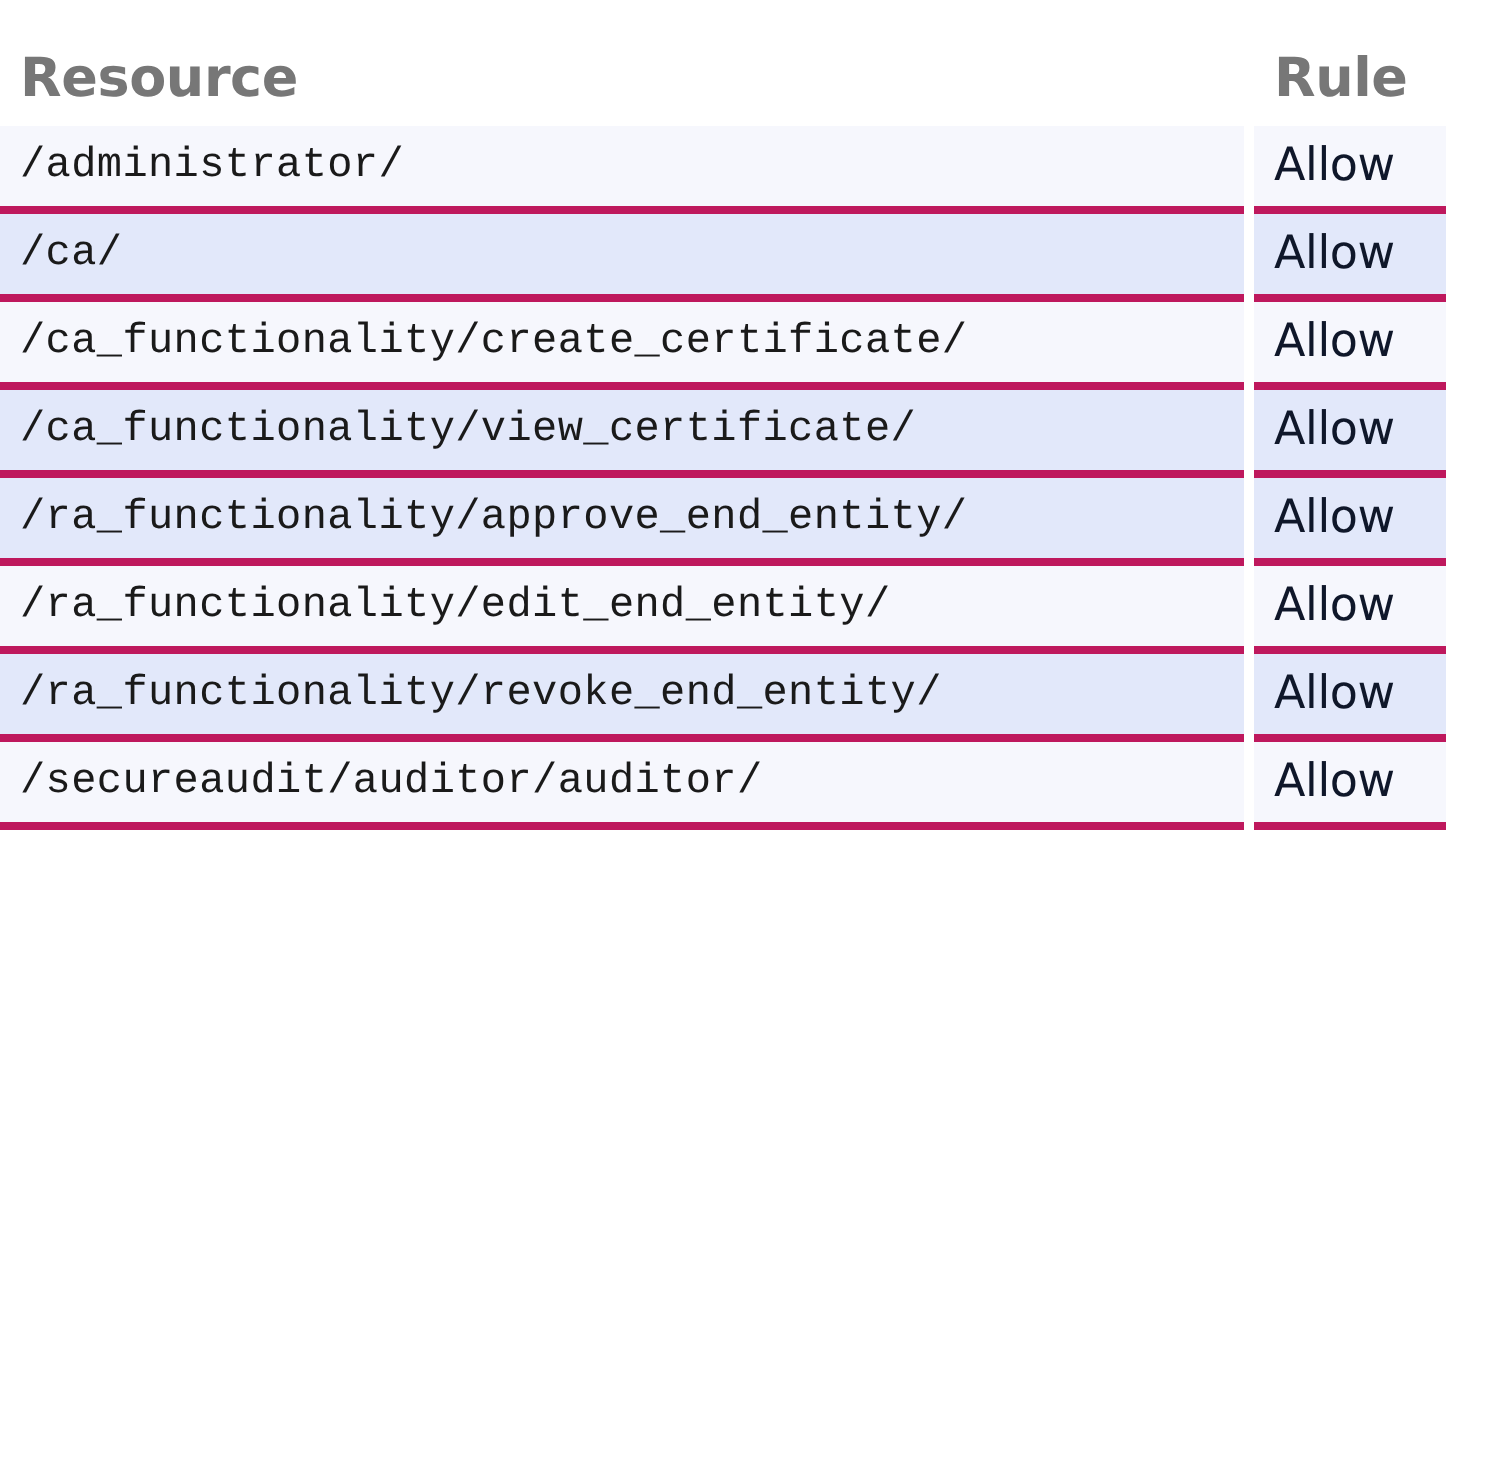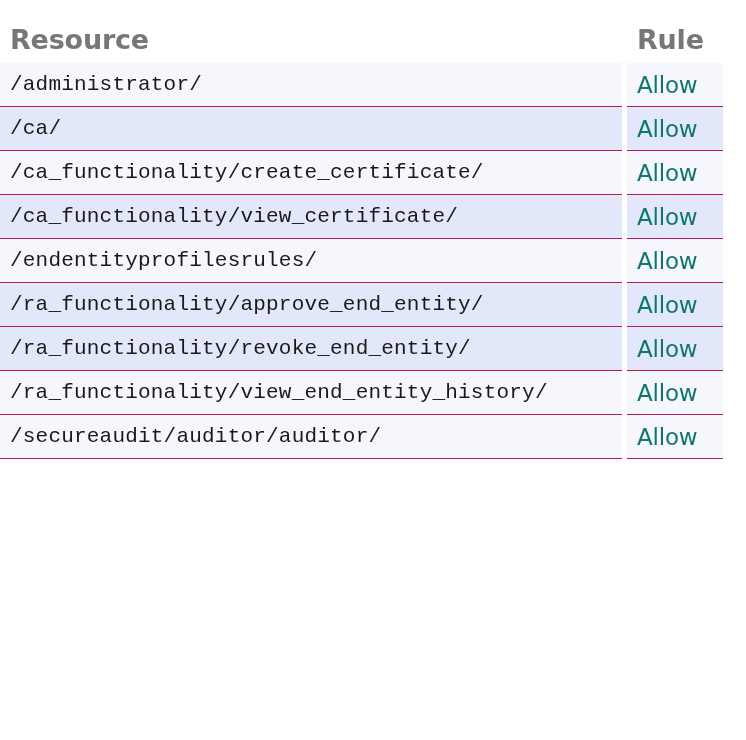--- a/index.html
+++ b/index.html
@@ -65,40 +65,40 @@
     font-family: "Liberation Mono", "DejaVu Sans Mono", monospace;
     font-size: 21px;
     color: #1a1a1a;
     letter-spacing: 0.2px;
     padding-left: 10px;
   }
 
   tbody td.cell-rule {
     font-family: "DejaVu Sans", "Liberation Sans", sans-serif;
     font-size: 23px;
-    color: #0f766e;
+    color: #0f172a;
     padding-left: 10px;
     letter-spacing: -0.2px;
   }
 
   tbody td.cell-gutter,
   tbody td.cell-tail {
     background: #ffffff !important;
   }
 
   
   tbody tr.stripe-odd  td.cell-resource,
   tbody tr.stripe-odd  td.cell-rule  { background: #f6f7fd; }
   tbody tr.stripe-even td.cell-resource,
   tbody tr.stripe-even td.cell-rule  { background: #e2e8fa; }
 
   
   tbody tr td.cell-resource,
   tbody tr td.cell-rule {
-    border-bottom: 1px solid #be185d;
+    border-bottom: 4px solid #be185d;
     box-sizing: border-box;
   }
 </style>
 </head>
 <body>
 
 <table id="access-rules-table">
   <colgroup>
     <col class="col-resource">
     <col class="col-gutter">
@@ -139,40 +139,34 @@
         <td class="cell-gutter"></td>
         <td class="cell-rule">Allow</td>
         <td class="cell-tail"></td>
       </tr>
       <tr class="stripe-even">
         <td class="cell-resource">/ca_functionality/view_certificate/</td>
         <td class="cell-gutter"></td>
         <td class="cell-rule">Allow</td>
         <td class="cell-tail"></td>
       </tr>
-      <tr class="stripe-odd">
-        <td class="cell-resource">/endentityprofilesrules/</td>
-        <td class="cell-gutter"></td>
-        <td class="cell-rule">Allow</td>
-        <td class="cell-tail"></td>
-      </tr>
       <tr class="stripe-even">
         <td class="cell-resource">/ra_functionality/approve_end_entity/</td>
         <td class="cell-gutter"></td>
         <td class="cell-rule">Allow</td>
         <td class="cell-tail"></td>
       </tr>
-      <tr class="stripe-even">
-        <td class="cell-resource">/ra_functionality/revoke_end_entity/</td>
+      <tr class="stripe-odd">
+        <td class="cell-resource">/ra_functionality/edit_end_entity/</td>
         <td class="cell-gutter"></td>
         <td class="cell-rule">Allow</td>
         <td class="cell-tail"></td>
       </tr>
-      <tr class="stripe-odd">
-        <td class="cell-resource">/ra_functionality/view_end_entity_history/</td>
+      <tr class="stripe-even">
+        <td class="cell-resource">/ra_functionality/revoke_end_entity/</td>
         <td class="cell-gutter"></td>
         <td class="cell-rule">Allow</td>
         <td class="cell-tail"></td>
       </tr>
       <tr class="stripe-odd">
         <td class="cell-resource">/secureaudit/auditor/auditor/</td>
         <td class="cell-gutter"></td>
         <td class="cell-rule">Allow</td>
         <td class="cell-tail"></td>
       </tr>

